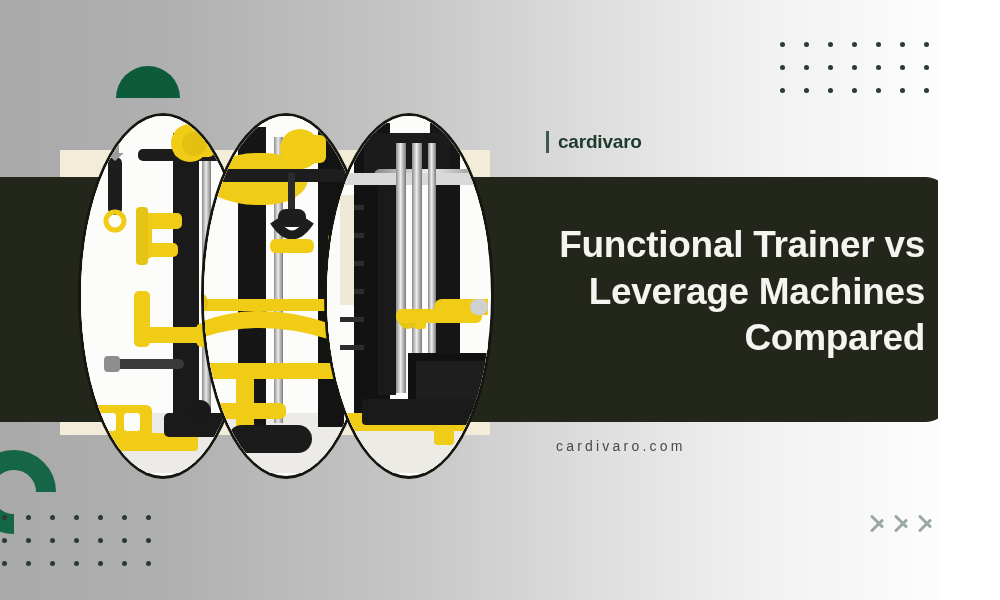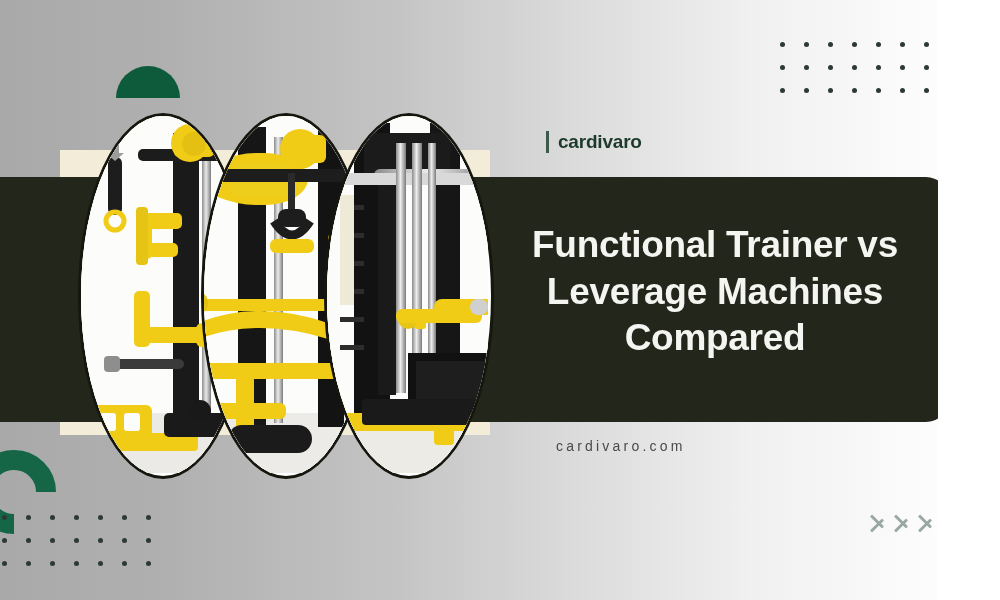--- a/index.html
+++ b/index.html
@@ -131,21 +131,21 @@
   #headline {
     position: absolute;
     top: 222px;
     left: 505px;
     width: 420px;
     color: #f4f4f0;
     font-size: 37px;
     line-height: 1.26;
     font-weight: 700;
     letter-spacing: -0.3px;
-    text-align: center;
+    text-align: right;
   }
 
   
   #brand {
     position: absolute;
     top: 131px;
     left: 546px;
     display: flex;
     align-items: center;
     gap: 9px;

